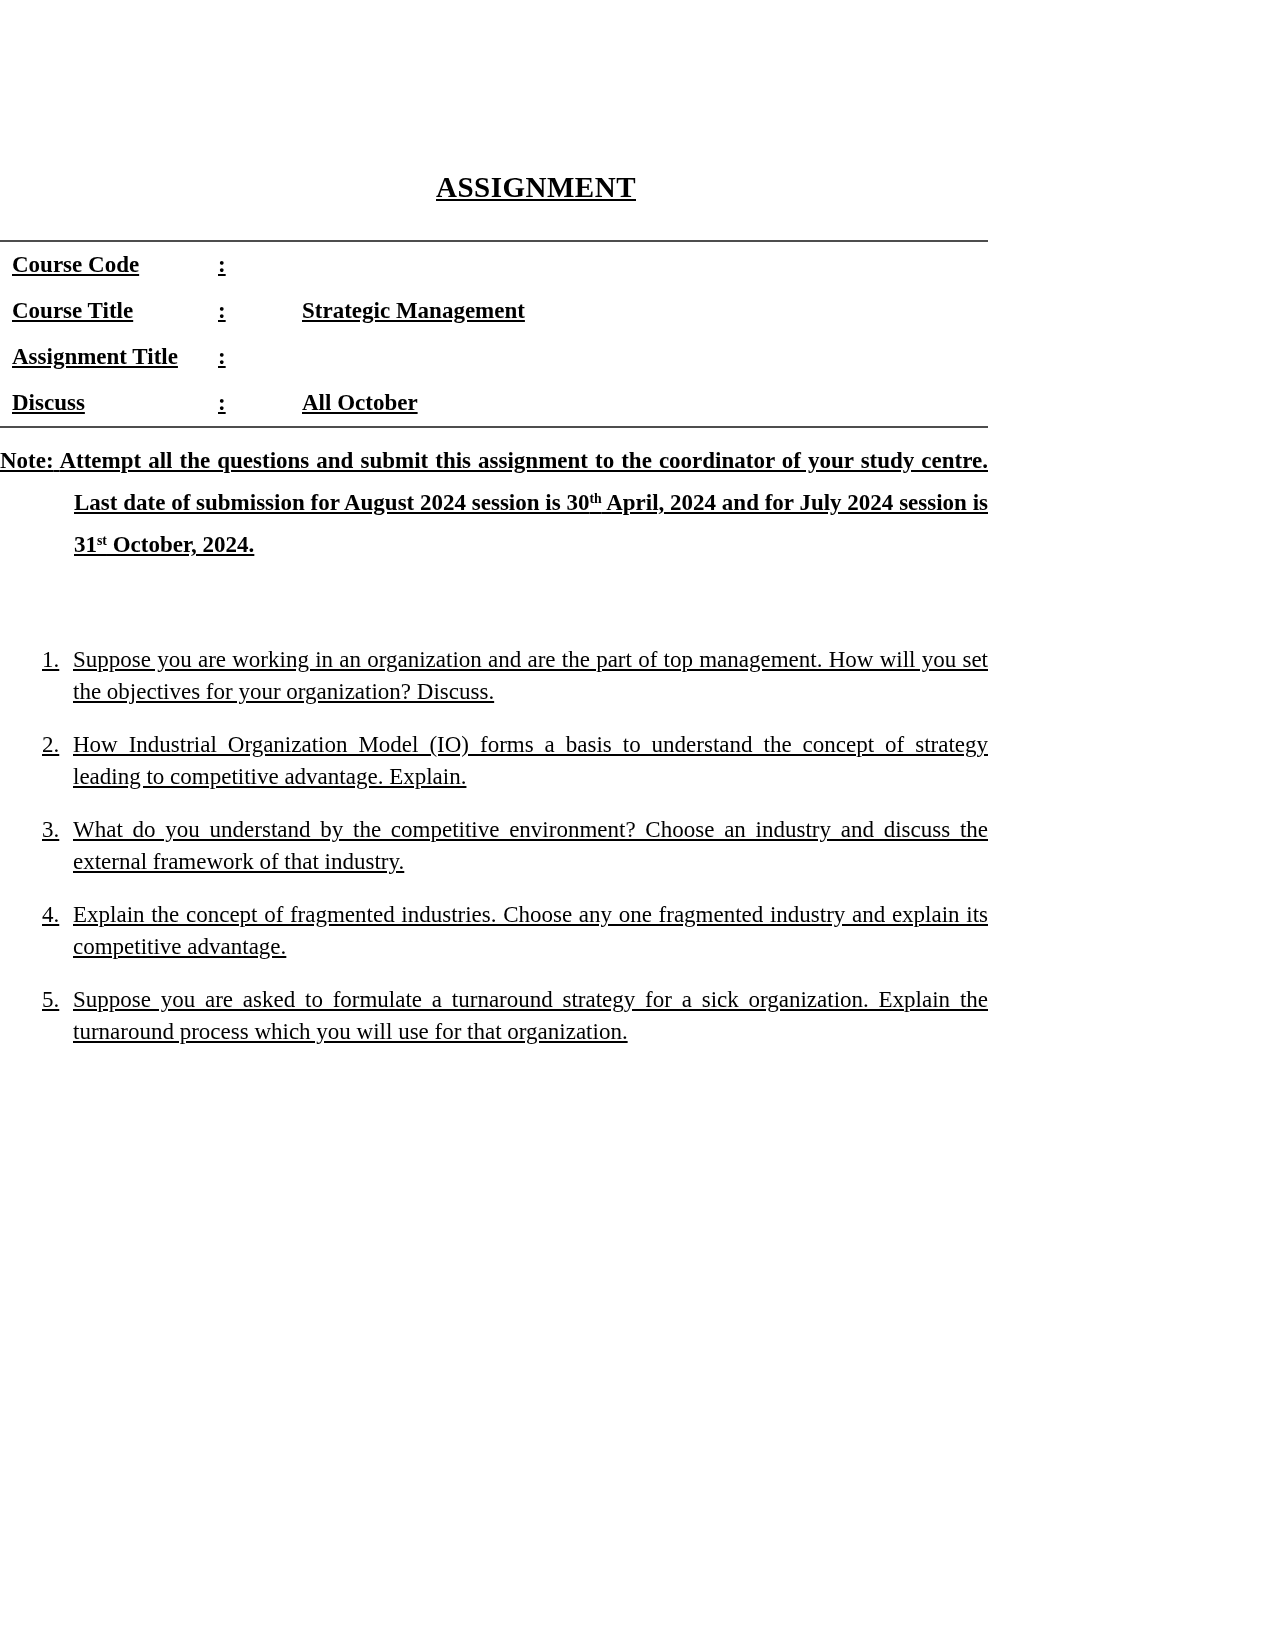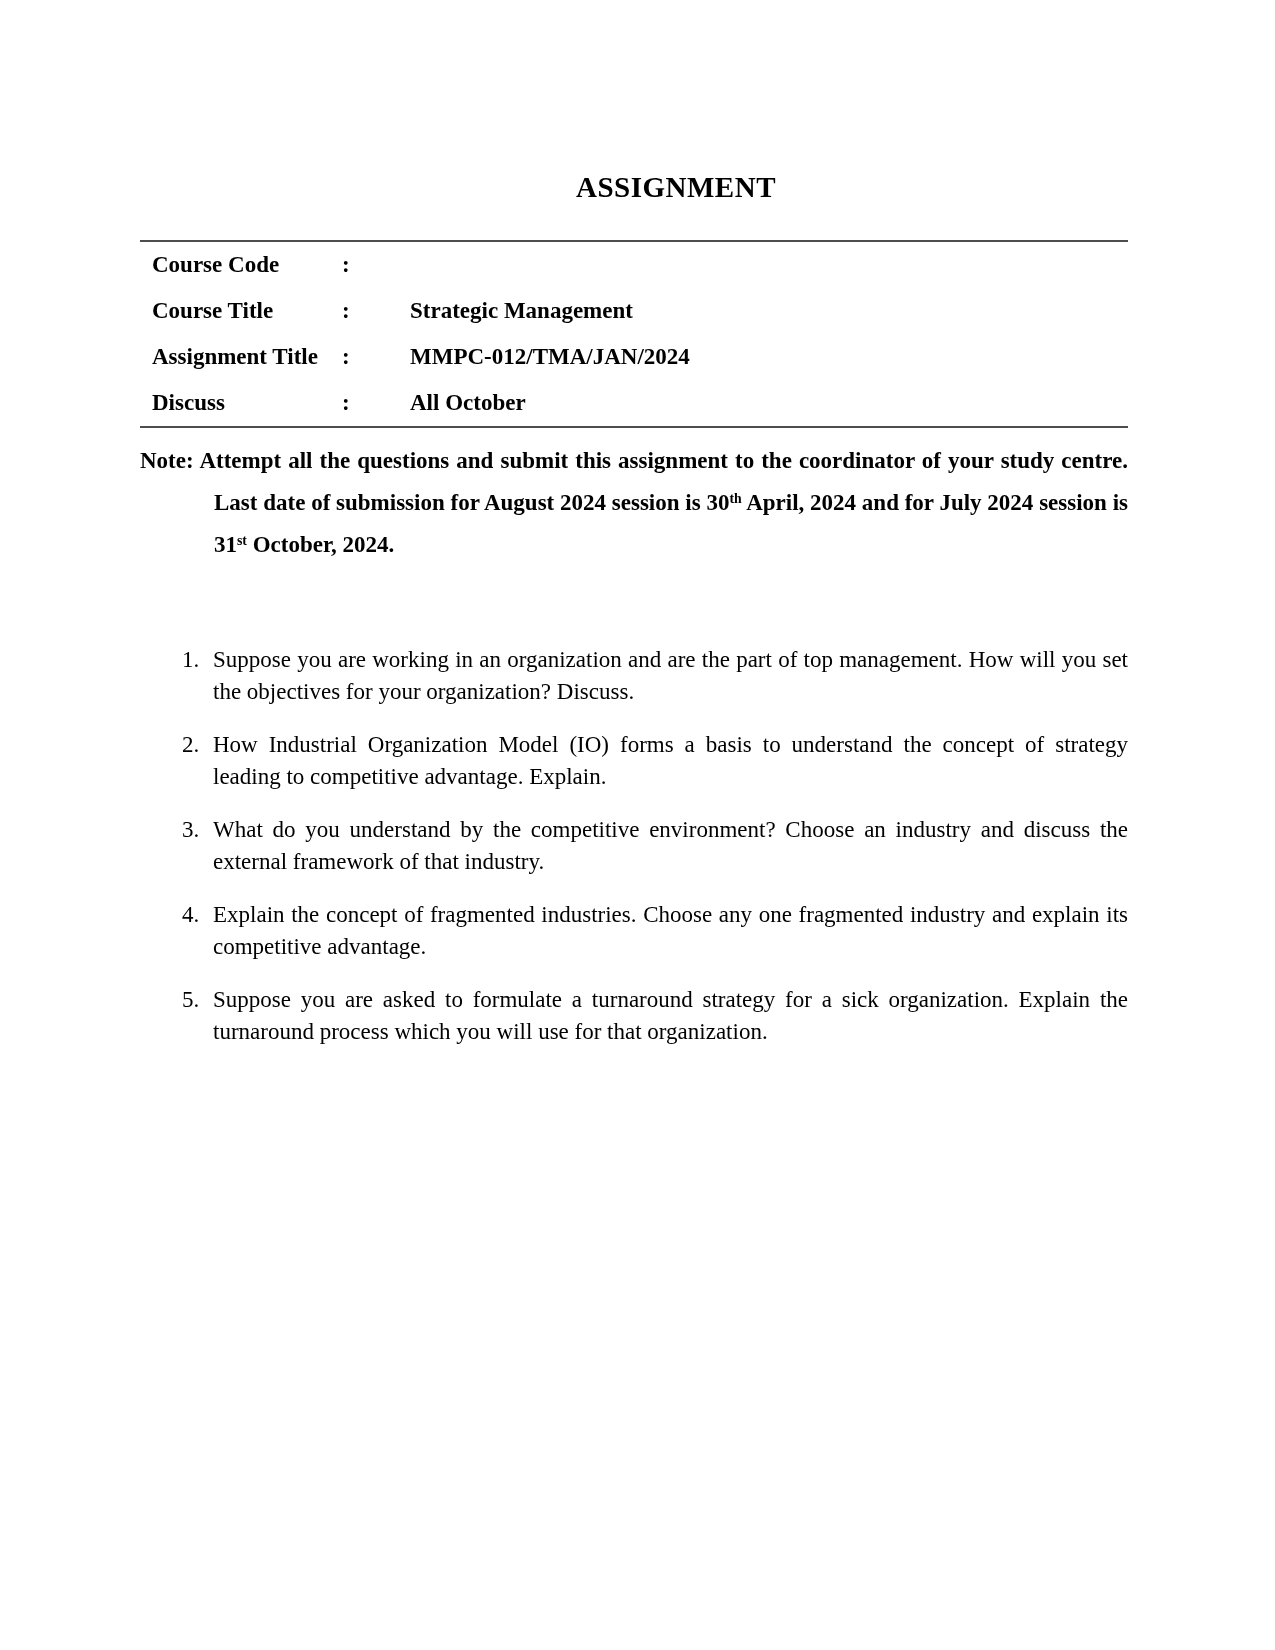--- a/index.html
+++ b/index.html
@@ -12,22 +12,22 @@
     width: 1275px;
     height: 1650px;
     background: #ffffff;
     color: #000000;
     font-family: "Liberation Serif", "DejaVu Serif", serif;
     box-sizing: border-box;
     padding-top: 172px;
     overflow: hidden;
   }
   .content {
-    margin-left: 140px;
     width: 988px;
+    text-decoration: underline;
   }
   .doc-title {
     font-size: 29px;
     line-height: 30px;
     font-weight: bold;
     text-align: center;
     padding-left: 84px; 
     letter-spacing: 0.5px;
   }
   .info-table {
@@ -36,20 +36,21 @@
     border-bottom: 2px solid #4d4d4d;
   }
   .info-row {
     display: grid;
     grid-template-columns: 190px 68px 1fr;
     padding-left: 12px;
     height: 46px;
     align-items: center;
     font-weight: bold;
     font-size: 23px;
+    gap: 16px;
   }
   .note {
     margin: 12px 0 0 0;
     font-weight: bold;
     font-size: 23px;
     line-height: 42px;
     text-align: justify;
     padding-left: 74px;
     text-indent: -74px;
   }
@@ -88,21 +89,20 @@
         <span>:</span>
       </div>
       <div class="info-row">
         <span>Course Title</span>
         <span>:</span>
         <span>Strategic Management</span>
       </div>
       <div class="info-row">
         <span>Assignment Title</span>
         <span>:</span>
-        <span>MMPC-012/TMA/JAN/2024</span>
       </div>
       <div class="info-row">
         <span>Discuss</span>
         <span>:</span>
         <span>All October</span>
       </div>
     </div>
 
     <p class="note"><span>Note:</span> <span>Attempt all the questions and submit this assignment to the coordinator of your study centre. Last date of submission for August 2024 session is 30</span><sup>th</sup><span> April, 2024 and for July 2024 session is 31</span><sup>st</sup><span> October, 2024.</span></p>
 

